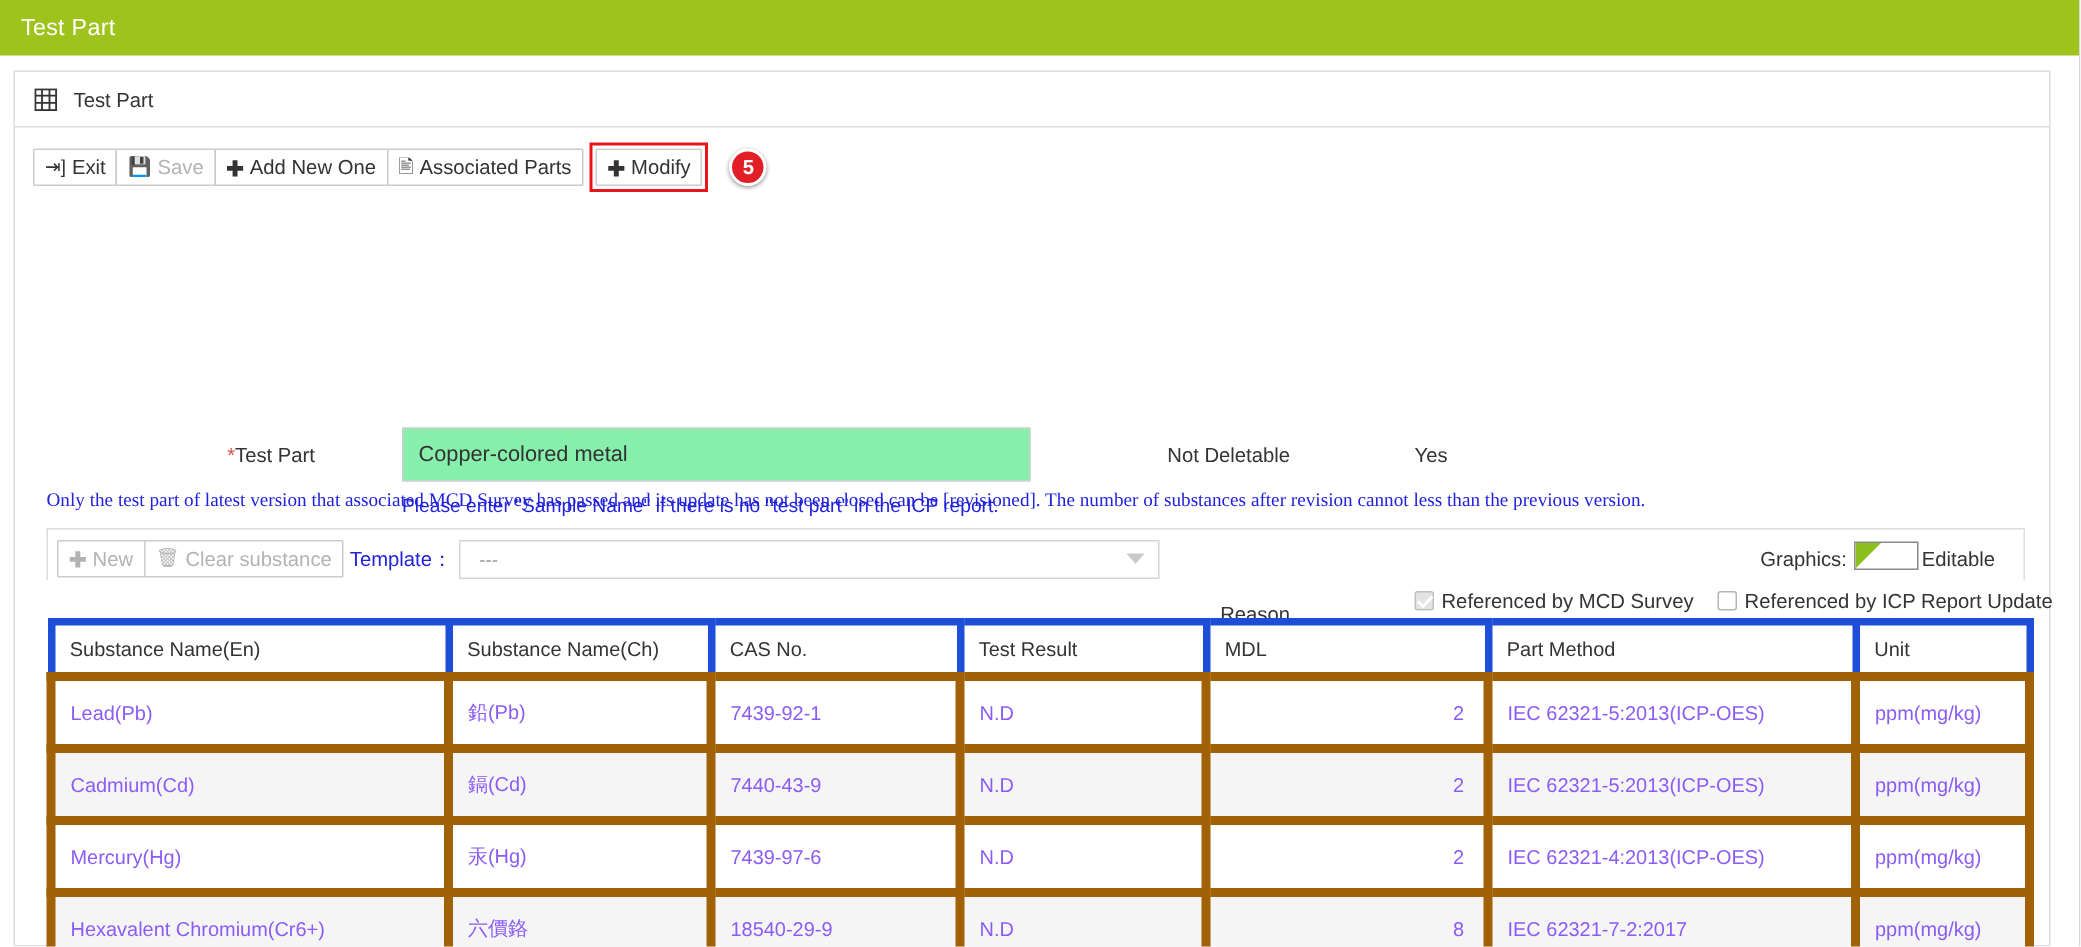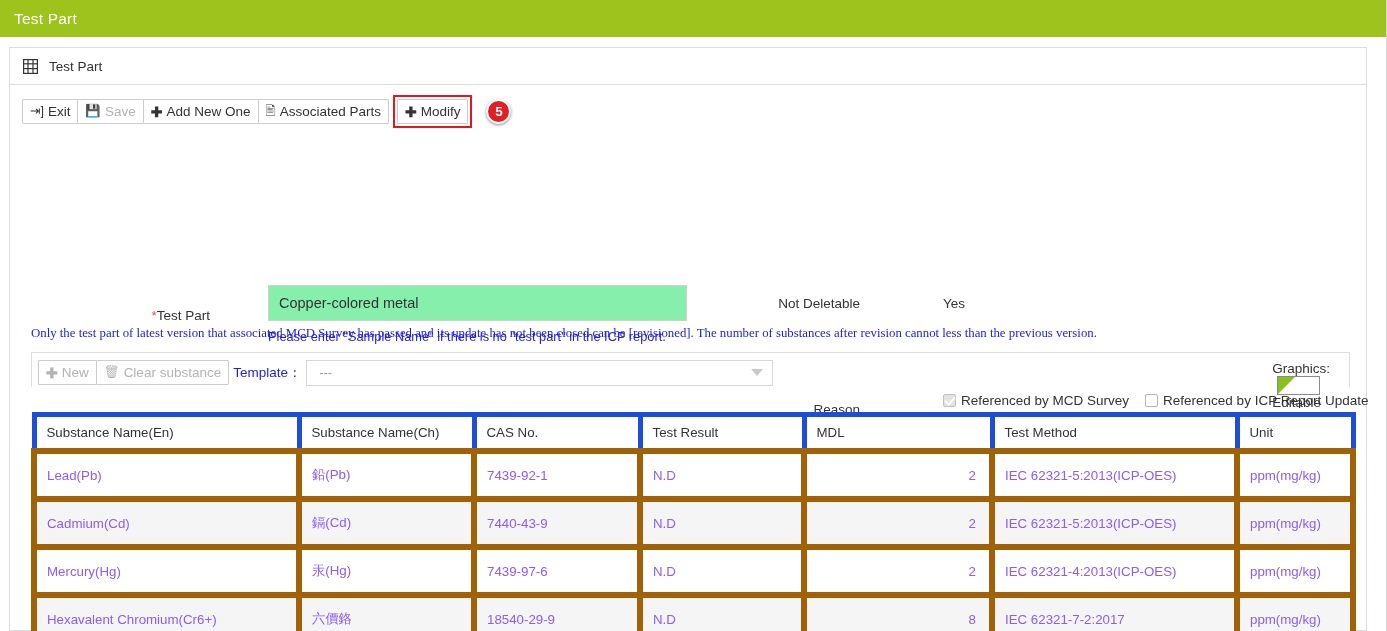--- a/index.html
+++ b/index.html
@@ -210,24 +210,23 @@
   .caret-dn {
     width: 0; height: 0;
     border-left: 6px solid transparent;
     border-right: 6px solid transparent;
     border-top: 7px solid #c9c9c9;
   }
   .graphics {
     position: absolute;
     right: 19px; top: 8px;
     display: flex;
-    align-items: flex-start;
-    font-size: 13.5px;
-    color: #333;
-    flex-direction: column;
+    align-items: flex-end;
+    font-size: 13.5px;
+    color: #333;
   }
   .graphics .gbox {
     width: 43px; height: 19px;
     border: 1px solid #8a8a8a;
     background: #ffffff;
     margin: 0 2px 0 5px;
     position: relative;
     overflow: hidden;
   }
   .graphics .gbox:before {
@@ -326,21 +325,21 @@
           <button class="btn">
             <span class="gl plus">✚</span>
             <span>Modify</span>
           </button>
         </span>
         <span class="badge5">5</span>
       </div>
 
       <div class="form">
 
-        <span class="lbl" style="left:110px; top:180px; width:90px;"><span class="req-star">*</span><span>Test Part</span></span>
+        <span class="lbl" style="left:110px; top:168px; width:90px;"><span class="req-star">*</span><span>Test Part</span></span>
 
         <div class="testpart-box">
           <span>Copper-colored metal</span>
         </div>
 
         <div class="hint">Please enter "Sample Name" if there is no "test part" in the ICP report.</div>
 
         <span class="lbl" style="left:740px; top:168px; width:110px;">Not Deletable</span>
         <span class="val" style="left:933px; top:168px;">Yes</span>
 
@@ -385,21 +384,21 @@
       </div>
 
       <table class="dtable">
         <thead>
           <tr>
             <th class="c1">Substance Name(En)</th>
             <th class="c2">Substance Name(Ch)</th>
             <th class="c3">CAS No.</th>
             <th class="c4">Test Result</th>
             <th class="c5">MDL</th>
-            <th class="c6">Test Method</th>
+            <th class="c6">Part Method</th>
             <th class="c7">Unit</th>
           </tr>
         </thead>
         <tbody>
           <tr>
             <td>Lead(Pb)</td>
             <td>鉛(Pb)</td>
             <td>7439-92-1</td>
             <td>N.D</td>
             <td class="num">2</td>

